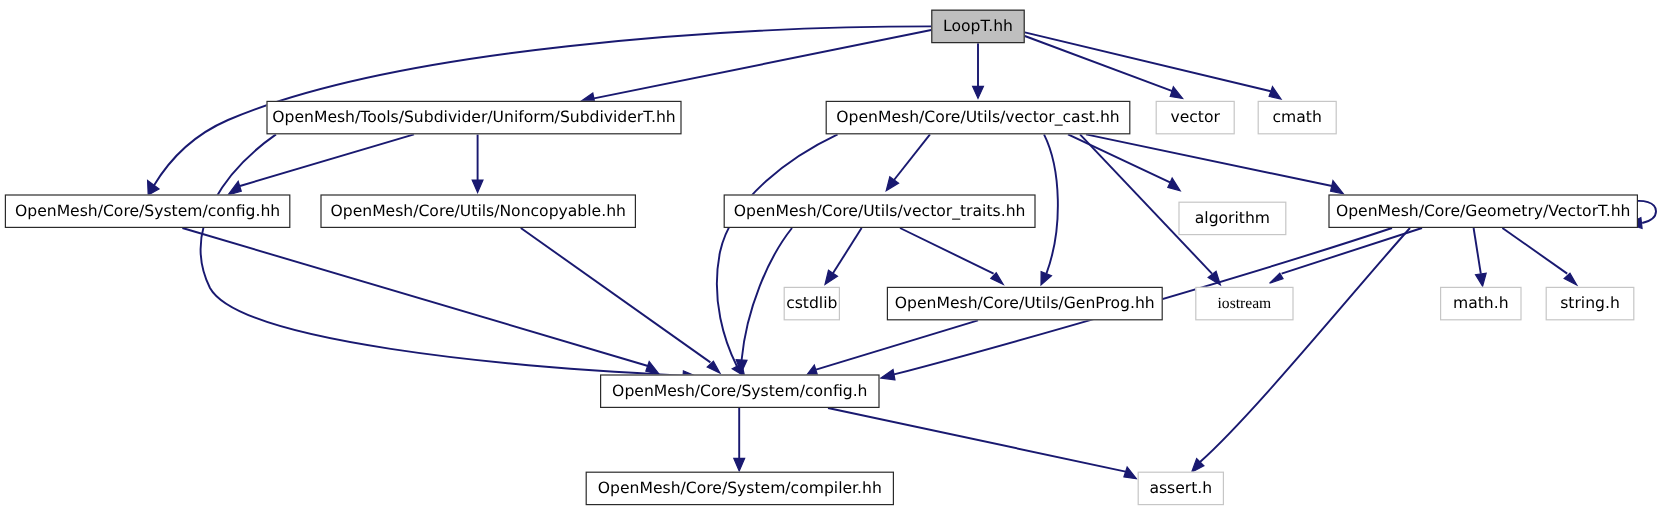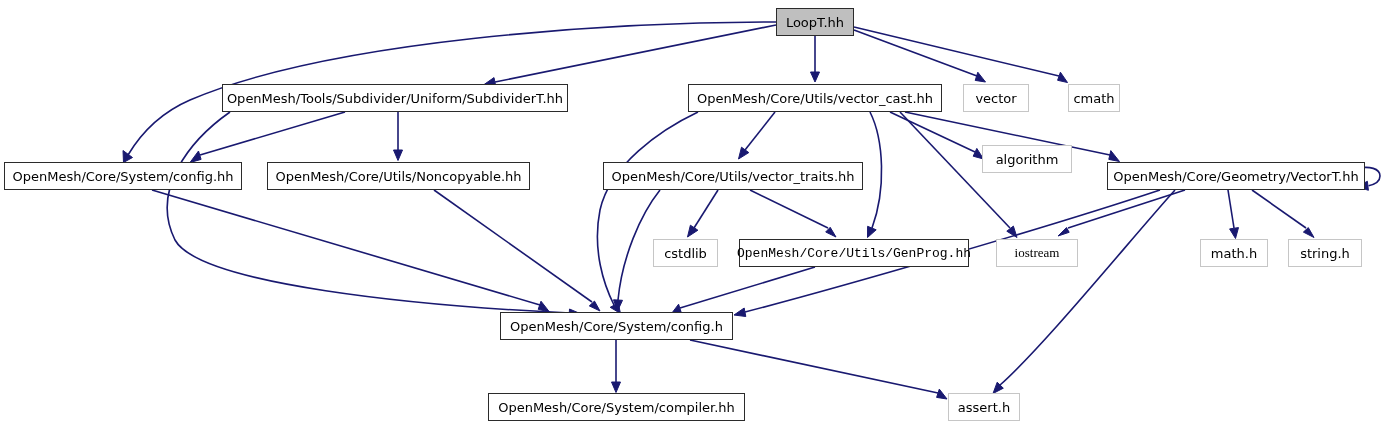--- a/index.html
+++ b/index.html
@@ -217,49 +217,49 @@
     </div>
 
     <div class="node-box kind-internal" style="left:688px; top:84px; width:254px; height:28px;">
       <span class="node-label">OpenMesh/Core/Utils/vector_cast.hh</span>
     </div>
 
     <div class="node-box kind-external" style="left:963px; top:84px; width:66px; height:28px;">
       <span class="node-label">vector</span>
     </div>
 
-    <div class="node-box kind-external" style="left:1048px; top:84px; width:52px; height:28px;margin-left:20px;">
+    <div class="node-box kind-external" style="left:1048px; top:84px; width:66px; height:28px;">
       <span class="node-label">cmath</span>
     </div>
 
     <div class="node-box kind-internal" style="left:4px; top:162px; width:238px; height:28px;">
       <span class="node-label">OpenMesh/Core/System/config.hh</span>
     </div>
 
     <div class="node-box kind-internal" style="left:267px; top:162px; width:263px; height:28px;">
       <span class="node-label">OpenMesh/Core/Utils/Noncopyable.hh</span>
     </div>
 
     <div class="node-box kind-internal" style="left:603px; top:162px; width:260px; height:28px;">
       <span class="node-label">OpenMesh/Core/Utils/vector_traits.hh</span>
     </div>
 
-    <div class="node-box kind-external" style="left:982px; top:145px; width:90px; height:28px;">
+    <div class="node-box kind-external" style="left:982px; top:168px; width:90px; height:28px;">
       <span class="node-label">algorithm</span>
     </div>
 
     <div class="node-box kind-internal" style="left:1095px; top:162px; width:258px; height:28px;margin-left:12px;">
       <span class="node-label">OpenMesh/Core/Geometry/VectorT.hh</span>
     </div>
 
-    <div class="node-box kind-external" style="left:653px; top:239px; width:65px; height:28px;">
+    <div class="node-box kind-external" style="left:653px; top:239px; width:47px; height:28px;">
       <span class="node-label">cstdlib</span>
     </div>
 
-    <div class="node-box kind-internal" style="left:739px; top:239px; width:230px; height:28px;font-family:Liberation Mono, monospace;">
+    <div class="node-box kind-internal" style="left:739px; top:239px; width:230px; height:28px;">
       <span class="node-label">OpenMesh/Core/Utils/GenProg.hh</span>
     </div>
 
     <div class="node-box kind-external" style="left:996px; top:239px; width:82px; height:28px;font-family:Liberation Serif, serif;">
       <span class="node-label">iostream</span>
     </div>
 
     <div class="node-box kind-external" style="left:1200px; top:239px; width:68px; height:28px;">
       <span class="node-label">math.h</span>
     </div>

